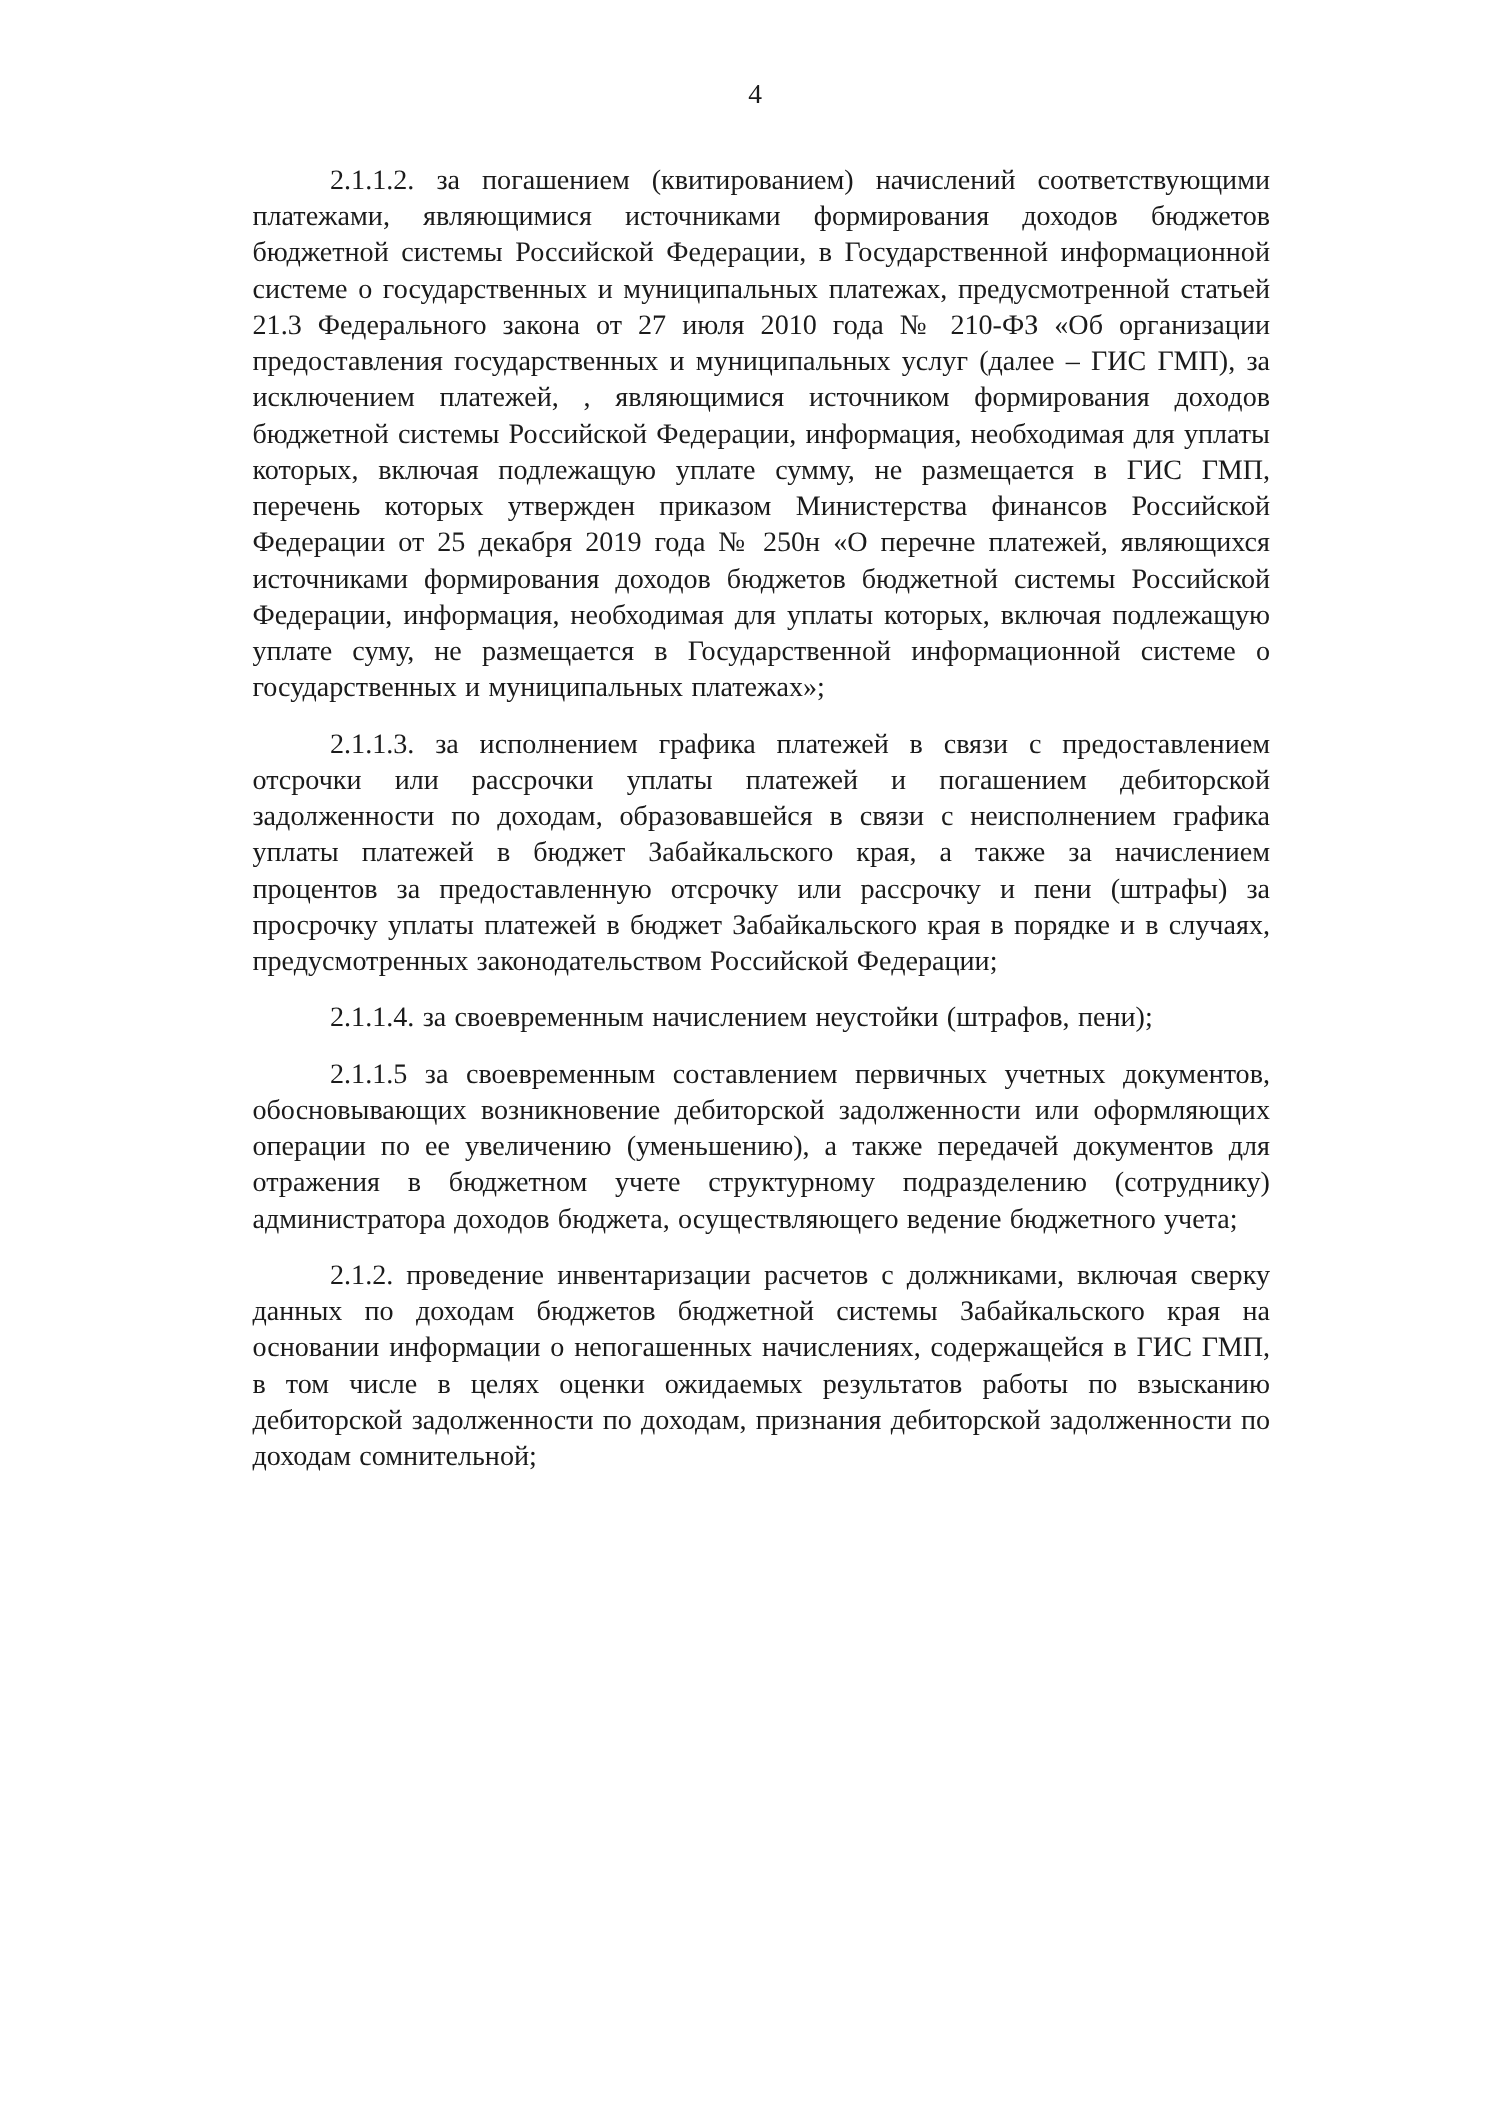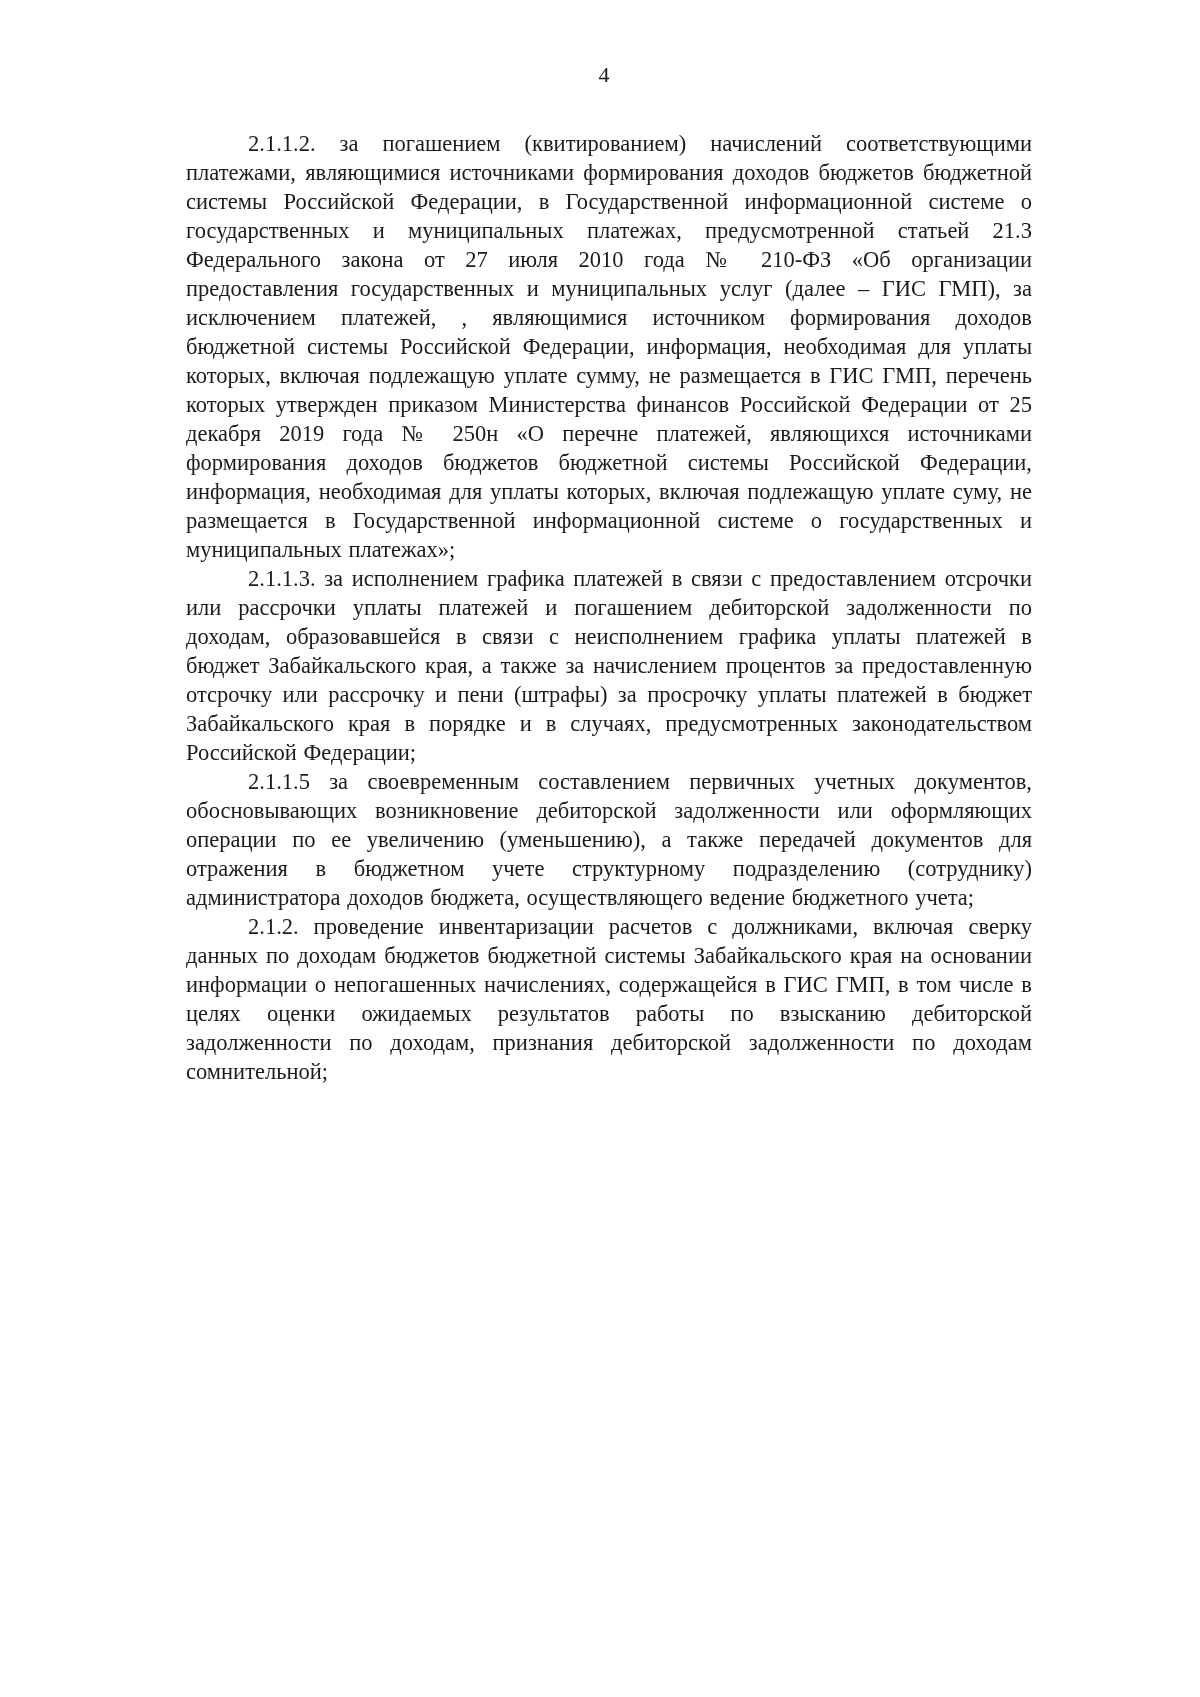--- a/index.html
+++ b/index.html
@@ -24,31 +24,32 @@
       line-height: 29px;
       margin-bottom: 40px;
       
       margin-right: 10px;
     }
     .content {
       font-size: 22.5px;
       line-height: 29px;
     }
     .para {
-      margin: 0;
+      margin: 16px;
       text-align: justify;
       text-indent: 62px;
       word-spacing: 1px;
     }
   </style>
 </head>
 <body>
 
 <div class="page">
   <div class="page-number">4</div>
 
   <div class="content">
     <p class="para">2.1.1.2. за погашением (квитированием) начислений соответствующими платежами, являющимися источниками формирования доходов бюджетов бюджетной системы Российской Федерации, в Государственной информационной системе о государственных и муниципальных платежах, предусмотренной статьей 21.3 Федерального закона от 27 июля 2010 года № 210-ФЗ «Об организации предоставления государственных и муниципальных услуг (далее – ГИС ГМП), за исключением платежей, , являющимися источником формирования доходов бюджетной системы Российской Федерации, информация, необходимая для уплаты которых, включая подлежащую уплате сумму, не размещается в ГИС ГМП, перечень которых утвержден приказом Министерства финансов Российской Федерации от 25 декабря 2019 года № 250н «О перечне платежей, являющихся источниками формирования доходов бюджетов бюджетной системы Российской Федерации, информация, необходимая для уплаты которых, включая подлежащую уплате суму, не размещается в Государственной информационной системе о государственных и муниципальных платежах»;</p>
     <p class="para">2.1.1.3. за исполнением графика платежей в связи с предоставлением отсрочки или рассрочки уплаты платежей и погашением дебиторской задолженности по доходам, образовавшейся в связи с неисполнением графика уплаты платежей в бюджет Забайкальского края, а также за начислением процентов за предоставленную отсрочку или рассрочку и пени (штрафы) за просрочку уплаты платежей в бюджет Забайкальского края в порядке и в случаях, предусмотренных законодательством Российской Федерации;</p>
+    <p class="para">2.1.1.4. за своевременным начислением неустойки (штрафов, пени);</p>
     <p class="para">2.1.1.5 за своевременным составлением первичных учетных документов, обосновывающих возникновение дебиторской задолженности или оформляющих операции по ее увеличению (уменьшению), а также передачей документов для отражения в бюджетном учете структурному подразделению (сотруднику) администратора доходов бюджета, осуществляющего ведение бюджетного учета;</p>
     <p class="para">2.1.2. проведение инвентаризации расчетов с должниками, включая сверку данных по доходам бюджетов бюджетной системы Забайкальского края на основании информации о непогашенных начислениях, содержащейся в ГИС ГМП, в том числе в целях оценки ожидаемых результатов работы по взысканию дебиторской задолженности по доходам, признания дебиторской задолженности по доходам сомнительной;</p>
   </div>
 </div>
 
 </body></html>

